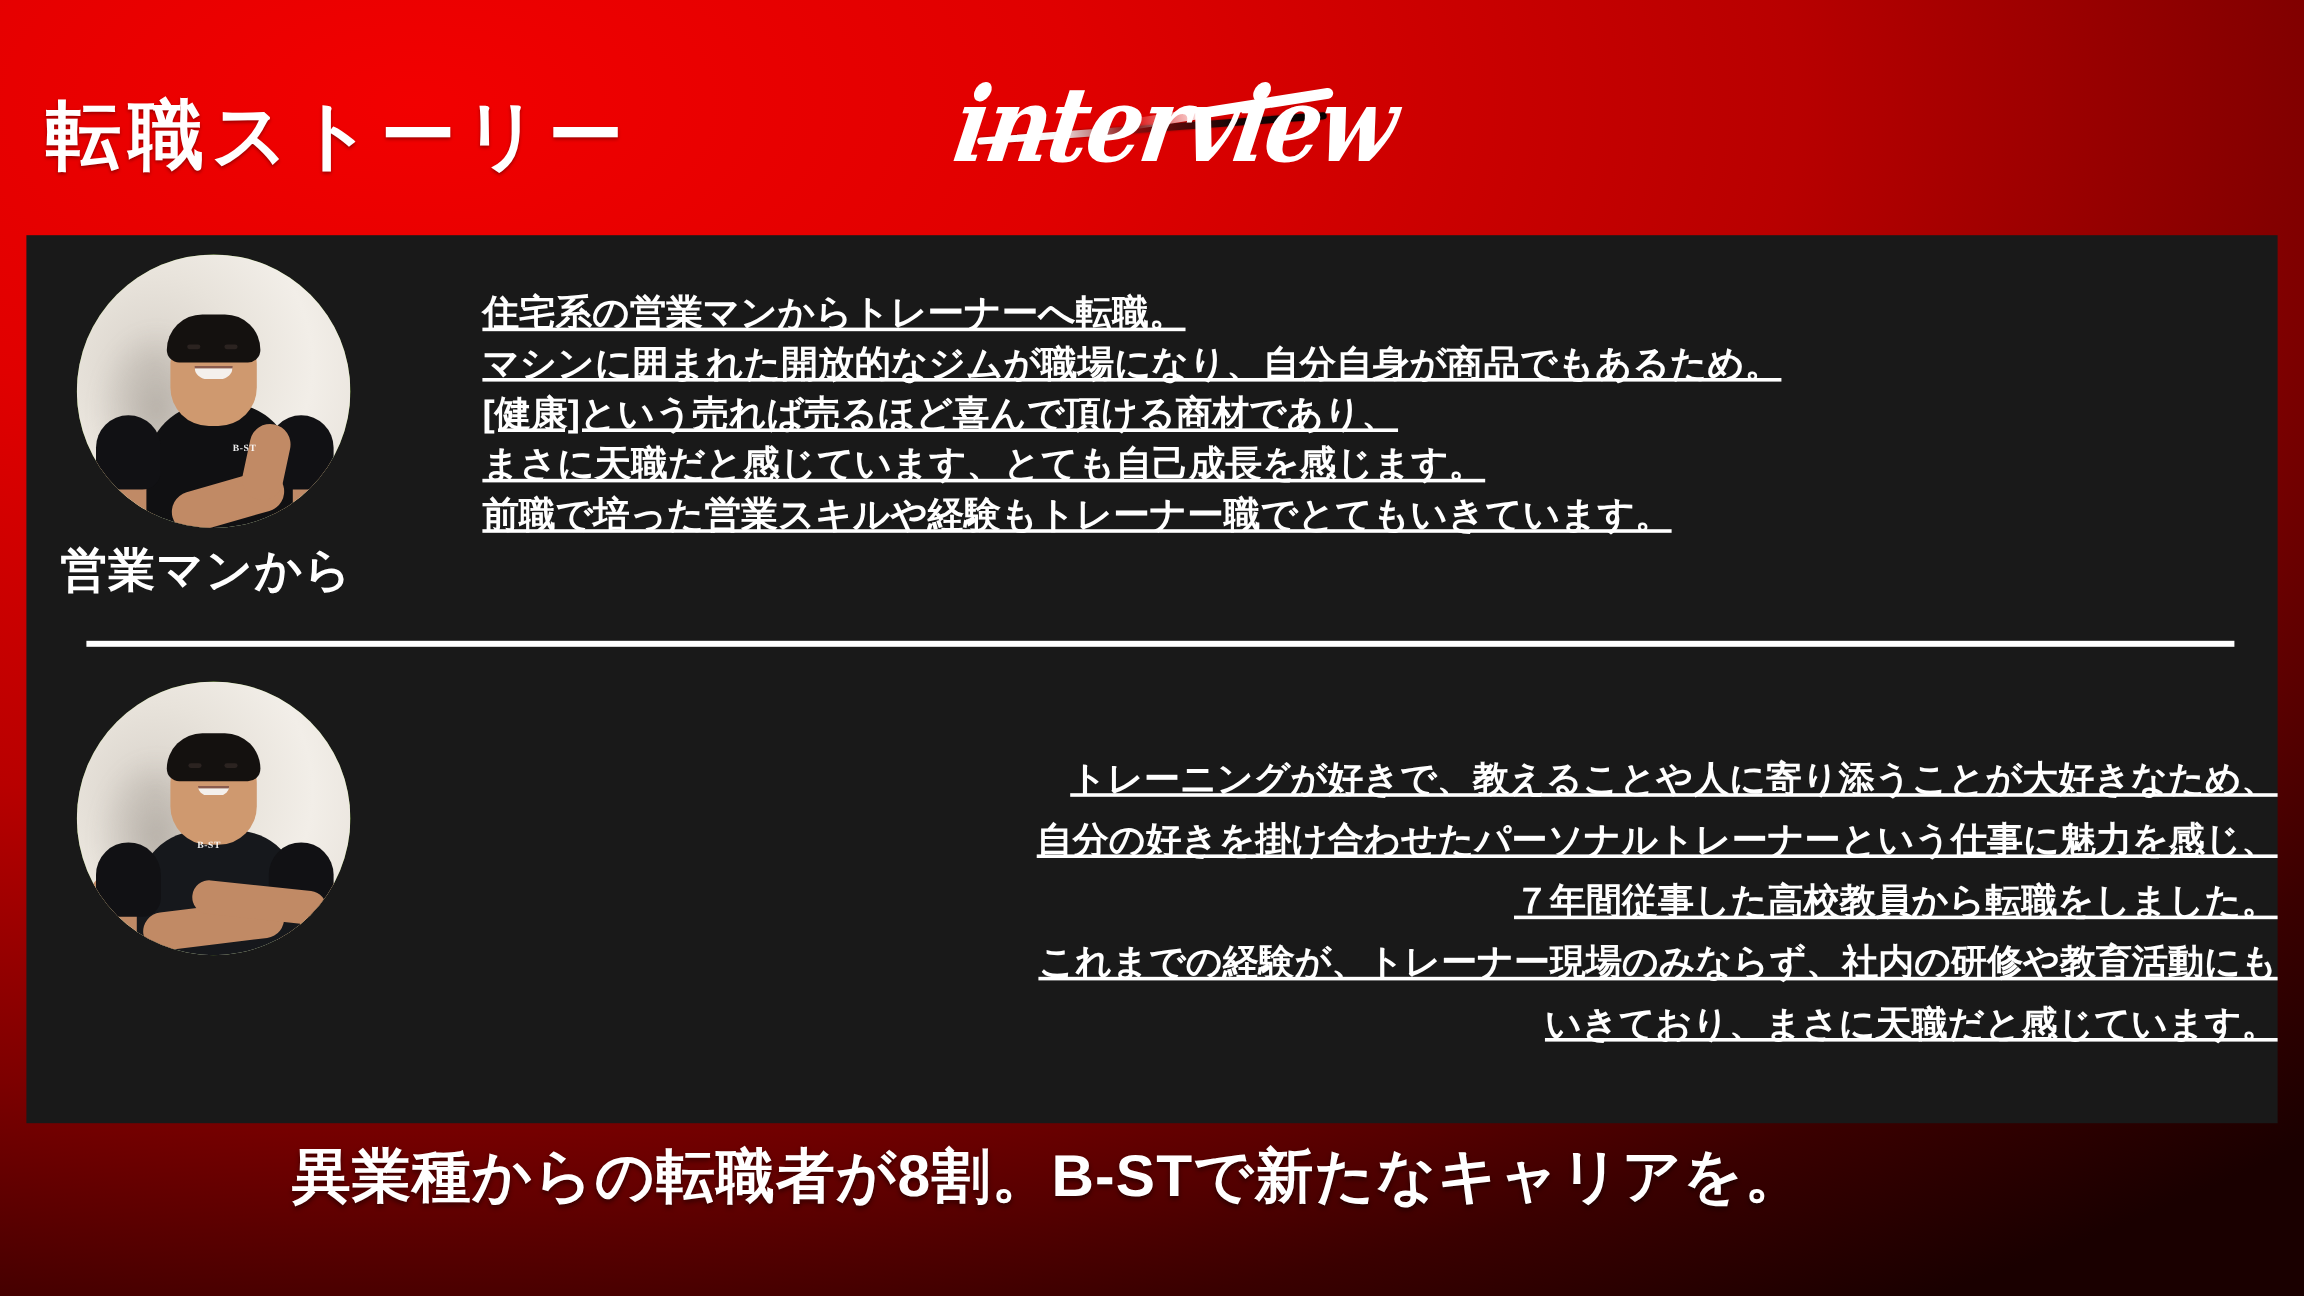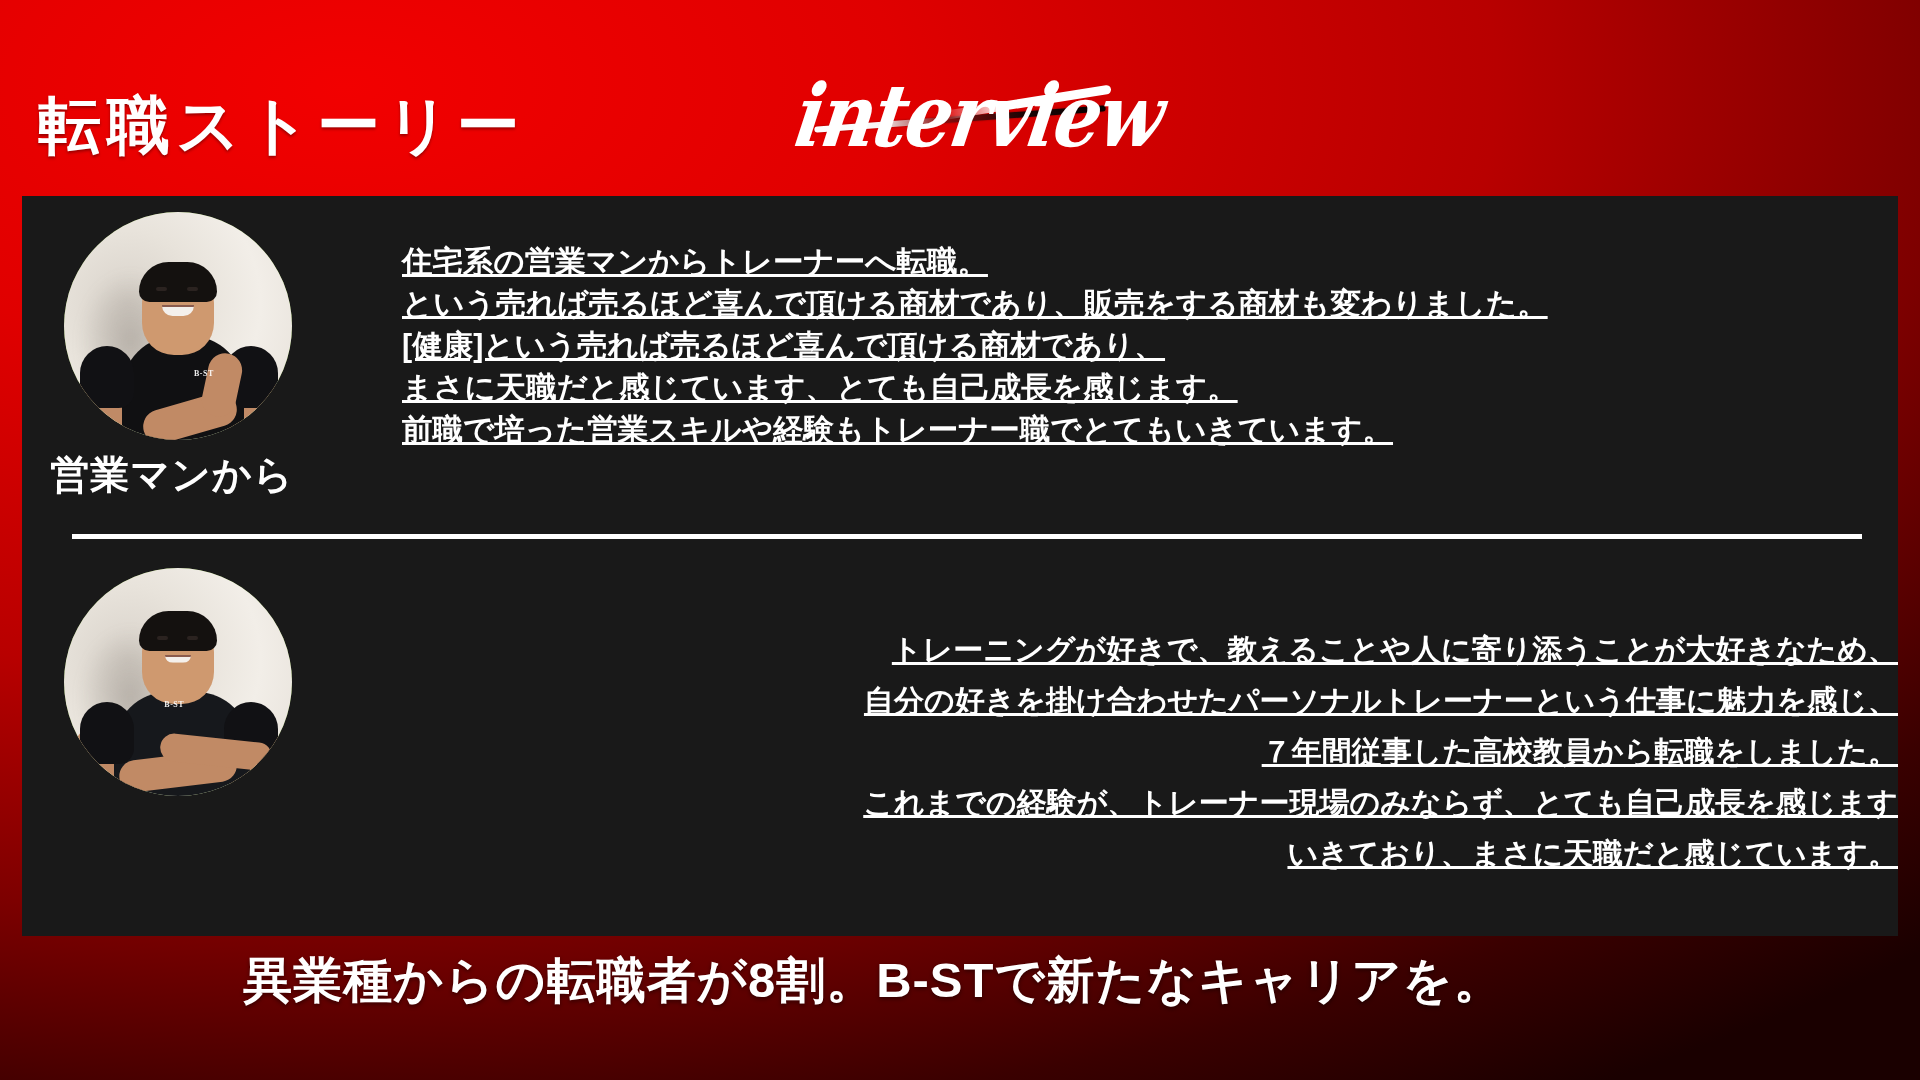--- a/index.html
+++ b/index.html
@@ -10,21 +10,21 @@
   }
   #slide{
     position:relative;
     width:1920px; height:1080px;
     background:
       radial-gradient(ellipse 120% 110% at 18% 8%, #f20000 0%, #e00000 24%, #b80000 50%, #7d0000 70%, #3a0000 88%, #1a0000 100%);
     background-color:#2a0000;
   }
   
   #header{
-    position:absolute; left:0; top:12px; width:1920px; height:196px;
+    position:absolute; left:0; top:0; width:1920px; height:196px;
   }
   #title-jp{
     position:absolute; left:38px; top:82px;
     font-size:63px; font-weight:bold; color:#ffffff;
     letter-spacing:6px; line-height:1;
     white-space:nowrap;
     text-shadow:0 2px 3px rgba(0,0,0,.35);
   }
   #script-wrap{
     position:absolute; left:790px; top:70px;
@@ -277,21 +277,21 @@
             <div class="ph-arm ph-arm-a"></div>
             <div class="ph-arm ph-arm-b"></div>
             <div class="ph-logo">B-ST</div>
           </div>
         </div>
         <div class="person-label" id="label-1">営業マンから</div>
       </div>
 
       <div class="quote" id="quote-1">
         <span class="qline">住宅系の営業マンからトレーナーへ転職。</span>
-        <span class="qline">という売れば売るほど喜んで頂ける商材であり、販売をする商材も変わりました。</span>
+        <span class="qline">マシンに囲まれた開放的なジムが職場になり、自分自身が商品でもあるため。</span>
         <span class="qline">[健康]という売れば売るほど喜んで頂ける商材であり、</span>
         <span class="qline">まさに天職だと感じています、とても自己成長を感じます。</span>
         <span class="qline">前職で培った営業スキルや経験もトレーナー職でとてもいきています。</span>
       </div>
     </div>
 
     <div class="row" id="row-2">
       <div class="person-col">
         <div class="avatar" id="avatar-2">
           <div class="ph">
@@ -312,21 +312,21 @@
             <div class="ph-arm ph-arm-b"></div>
             <div class="ph-logo">B-ST</div>
           </div>
         </div>
       </div>
 
       <div class="quote" id="quote-2">
         <span class="qline">トレーニングが好きで、教えることや人に寄り添うことが大好きなため、</span>
         <span class="qline">自分の好きを掛け合わせたパーソナルトレーナーという仕事に魅力を感じ、</span>
         <span class="qline">７年間従事した高校教員から転職をしました。</span>
-        <span class="qline">これまでの経験が、トレーナー現場のみならず、とても自己成長を感じます</span>
+        <span class="qline">これまでの経験が、トレーナー現場のみならず、社内の研修や教育活動にも</span>
         <span class="qline">いきており、まさに天職だと感じています。</span>
       </div>
     </div>
   </div>
 
   <div id="banner">
     <div id="banner-text">異業種からの転職者が8割。B-STで新たなキャリアを。</div>
   </div>
 
 </div>

